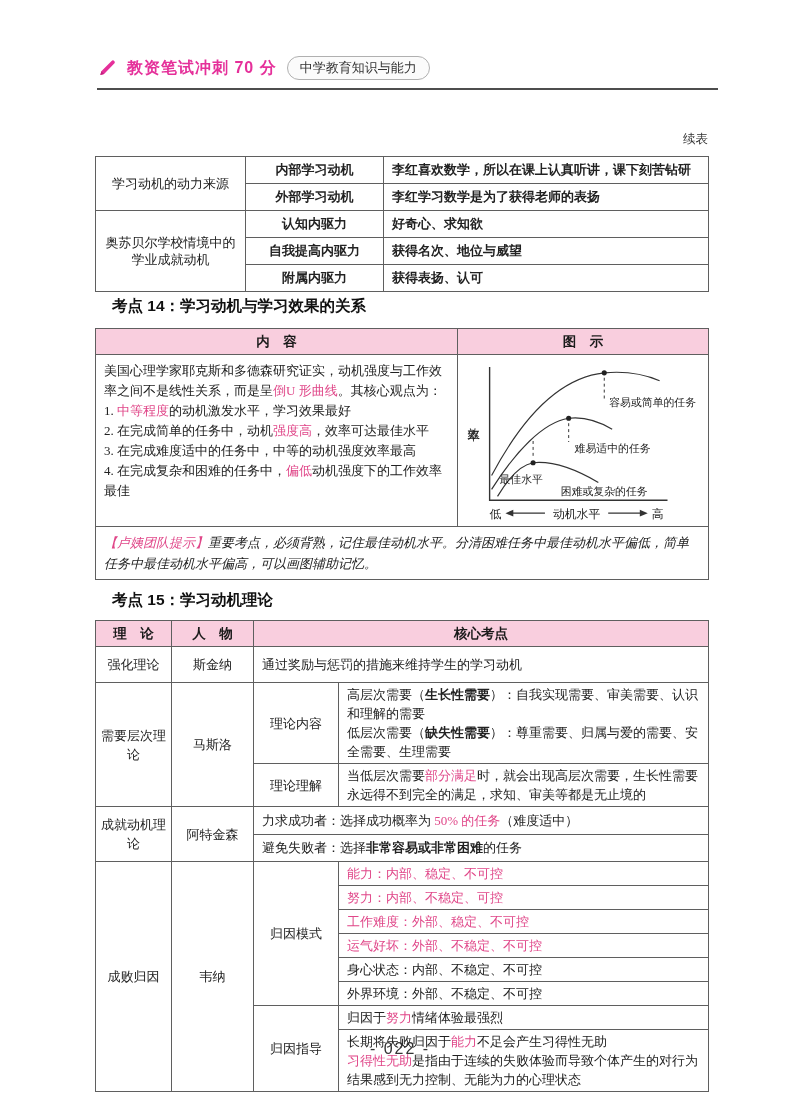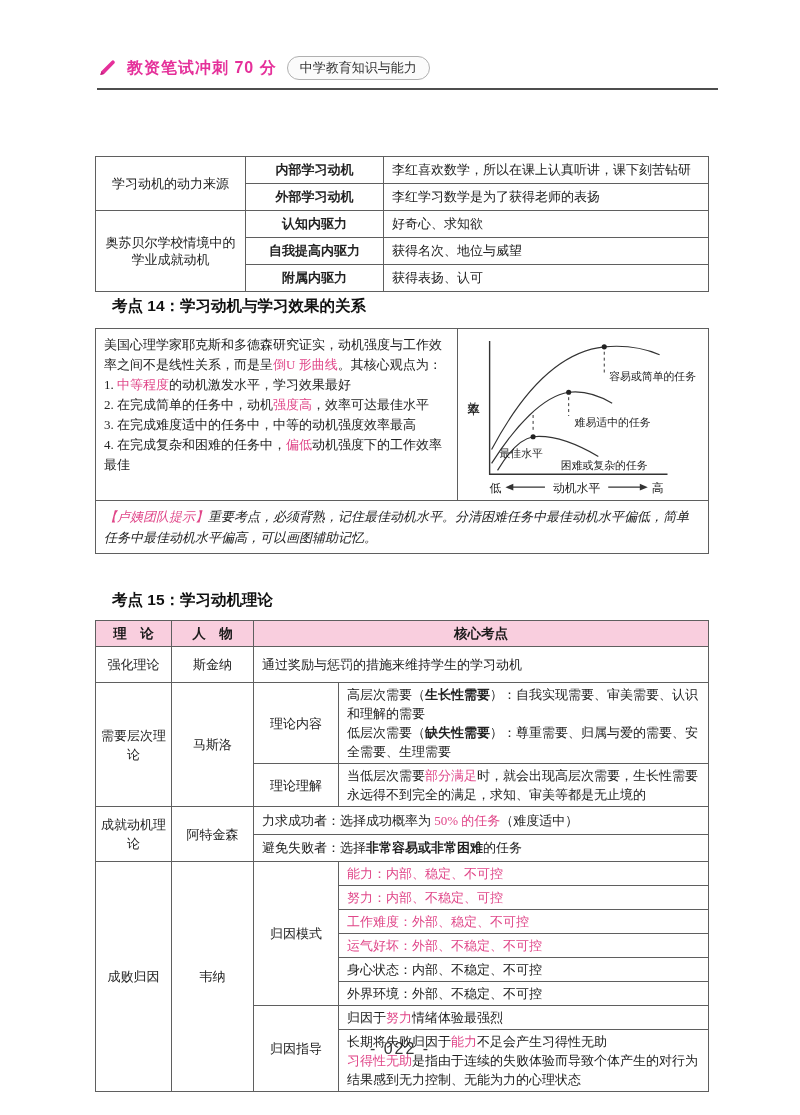--- a/index.html
+++ b/index.html
@@ -44,21 +44,21 @@
   table{border-collapse:collapse;table-layout:fixed;width:613px;}
   td,th{border:1px solid var(--border-gray);font-size:13px;color:var(--text-dark);vertical-align:middle;}
   .thead{
     background:var(--header-bg);font-family:"Liberation Sans",sans-serif;
     font-weight:bold;text-align:center;height:26px;font-size:13.5px;color:#1a1a1a;
   }
   .t1{position:absolute;left:95px;top:156px;}
   .t1 td{height:27px;}
   .t1 .grp{text-align:center;padding:12px 6px;line-height:17px;}
   .t1 .lbl{font-family:"Liberation Sans",sans-serif;font-weight:bold;text-align:center;}
-  .t1 .desc{padding:0 8px;}
+  .t1 .desc{padding:0 8px;font-weight:bold;}
   .t2{position:absolute;left:95px;top:328px;}
   .t2 .content-cell{padding:6px 8px;line-height:20px;vertical-align:top;font-size:13px;margin-top:36px;}
   .t2 .figure-cell{padding:1px;vertical-align:middle;}
   .tip-cell{padding:5px 8px;line-height:21px;font-style:italic;font-size:13px;}
   .t3{position:absolute;left:95px;top:620px;}
   .t3 td{line-height:19px;}
   .t3 .c-center{text-align:center;padding:8px 4px;}
   .t3 .c-content{padding:2px 8px;}
   .seg-pink{color:var(--accent-pink);}
   .seg-bold{font-weight:bold;font-family:"Liberation Sans",sans-serif;}
@@ -74,20 +74,21 @@
 
   <div class="brand-header">
     <svg class="pencil" viewBox="0 0 24 24">
       <path d="M4 20.5 5.2 16 17.5 3.5c.9-.9 2.4-.9 3.2 0 .9.9.9 2.3 0 3.2L8.5 19.2 4 20.5z" fill="#e5309a"></path>
       <path d="M4 20.5l1.2-4.5 3.3 3.2L4 20.5z" fill="#c0207e"></path>
     </svg>
     <span class="brand-title">教资笔试冲刺 70 分</span>
     <span class="subject-badge">中学教育知识与能力</span>
   </div>
 
+  <div class="continued">续表</div>
 
   <table class="t1">
     <colgroup>
         <col style="width:150px">
         <col style="width:138px">
         <col style="width:325px">
       </colgroup>
     <tbody>
         <tr>
       <td class="grp" rowspan="2">学习动机的动力来源</td>
@@ -115,20 +116,24 @@
     </table>
 
   <div class="kd-heading" style="top:296px;">考点 14：学习动机与学习效果的关系</div>
 
   <table class="t2">
     <colgroup>
         <col style="width:362px">
         <col style="width:251px">
       </colgroup>
     <tbody>
+        <tr>
+      <td class="thead">内　容</td>
+      <td class="thead">图　示</td>
+    </tr>
     <tr>
       <td class="content-cell">
         <div class="line"><span>美国心理学家耶克斯和多德森研究证实，动机强度与工作效率之间不是线性关系，而是呈</span><span class="seg-pink">倒U 形曲线</span><span>。其核心观点为：</span></div>
         <div class="line"><span>1. </span><span class="seg-pink">中等程度</span><span>的动机激发水平，学习效果最好</span></div>
         <div class="line"><span>2. 在完成简单的任务中，动机</span><span class="seg-pink">强度高</span><span>，效率可达最佳水平</span></div>
         <div class="line"><span>3. 在完成难度适中的任务中，中等的动机强度效率最高</span></div>
         <div class="line"><span>4. 在完成复杂和困难的任务中，</span><span class="seg-pink">偏低</span><span>动机强度下的工作效率最佳</span></div>
       </td>
       <td class="figure-cell chart" style="height:172px;">
         <svg width="249" height="168" viewBox="0 0 250 170">

